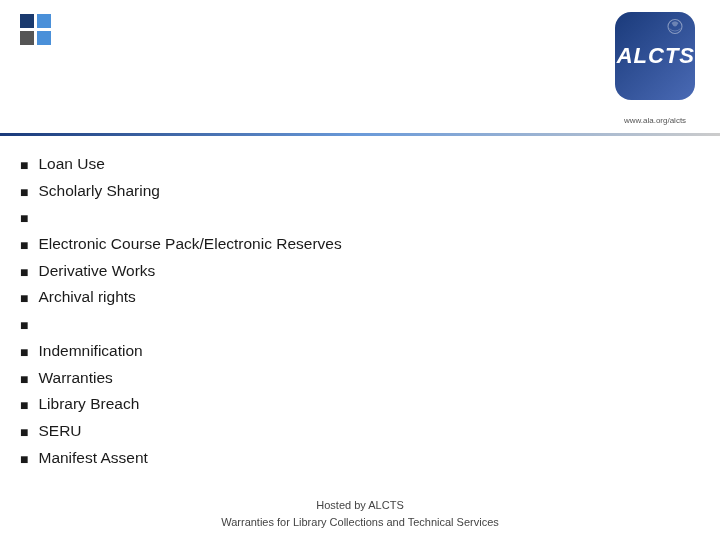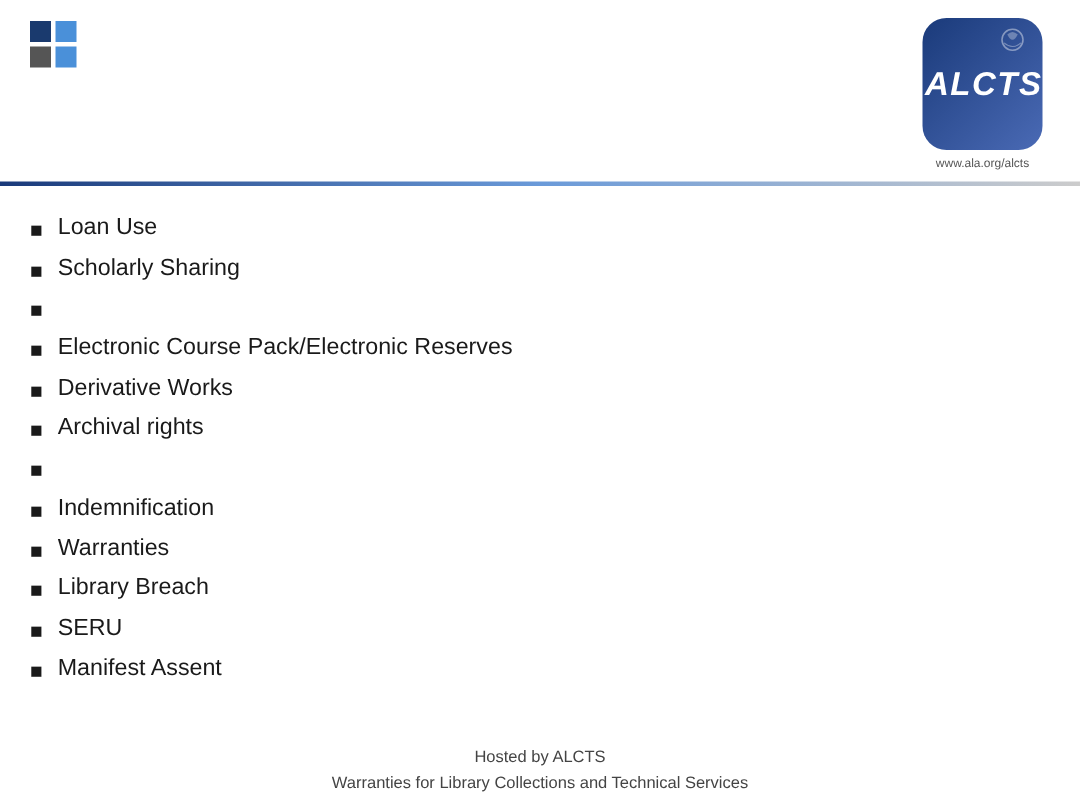--- a/index.html
+++ b/index.html
@@ -85,21 +85,21 @@
       top: 4px;
       right: 6px;
       width: 28px;
       height: 28px;
       opacity: 0.6;
     }
 
     .logo-url {
       font-size: 8px;
       color: #555;
-      margin-top: 4px;
+      margin-top: 16px;
     }
 
     .divider {
       height: 3px;
       background: linear-gradient(to right, #1a3a7a, #6a9ad9, #cccccc);
       margin: 0 0 16px 0;
     }
 
     .main-content {
       padding: 0 20px 0 20px;

